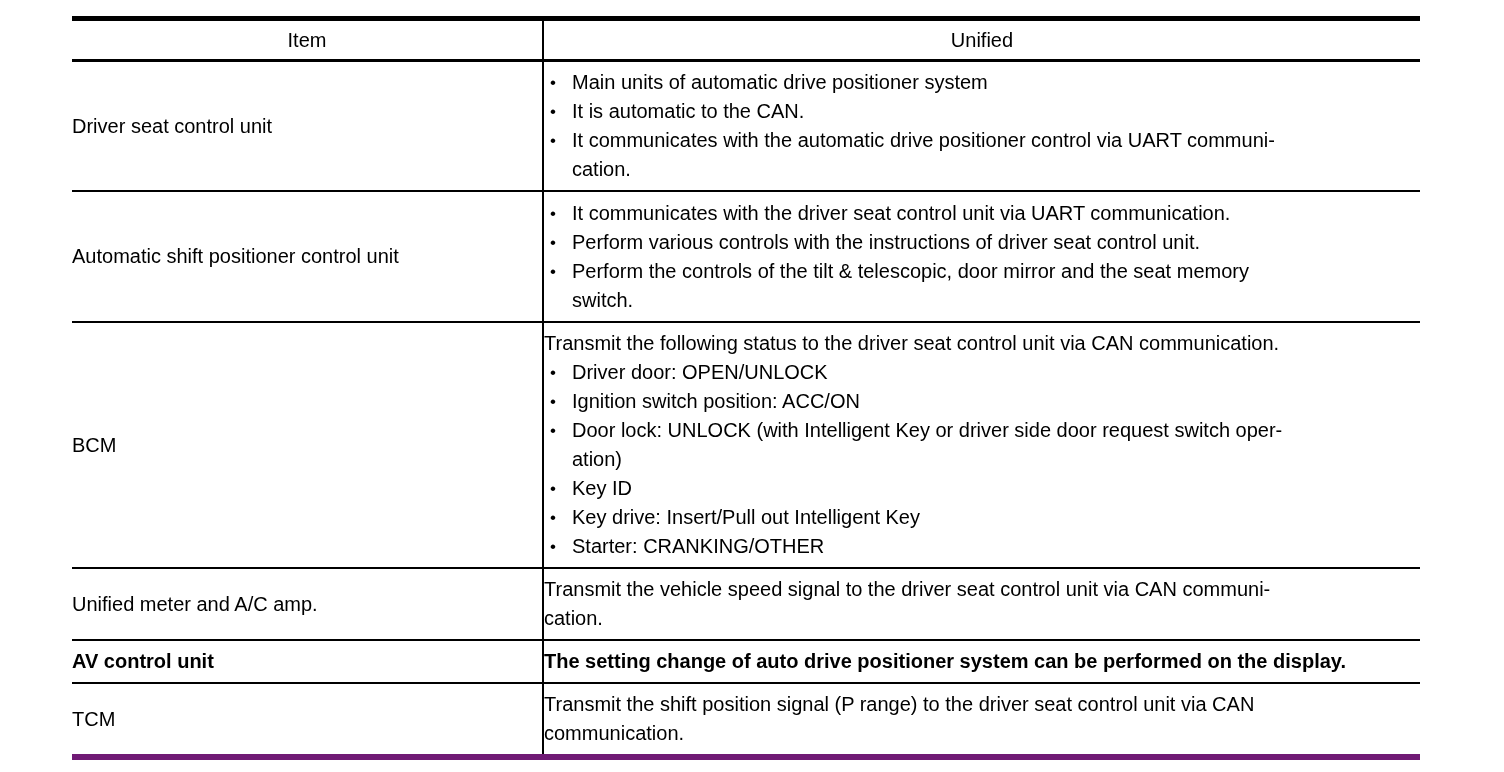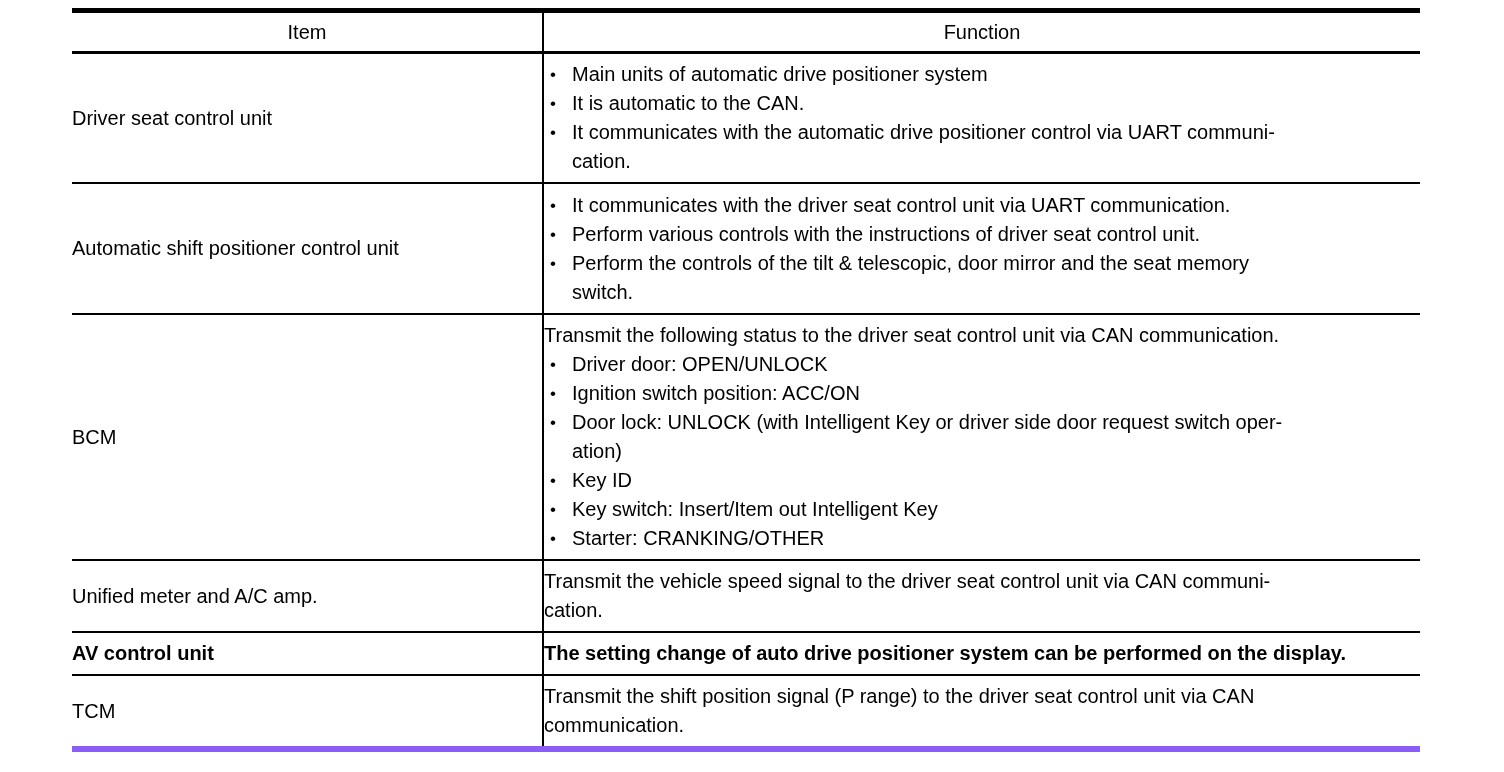--- a/index.html
+++ b/index.html
@@ -11,26 +11,26 @@
     width: 1504px;
     height: 772px;
     position: relative;
     font-family: "Liberation Sans", sans-serif;
     color: #000000;
     overflow: hidden;
   }
   table.func-table {
     position: absolute;
     left: 72px;
-    top: 8px;
+    top: 16px;
     width: 1348px;
     border-collapse: collapse;
     table-layout: fixed;
     border-top: 5px solid #000;
-    border-bottom: 6px solid #8b5cf6;
+    border-bottom: 6px solid #701a75;
     font-size: 20px;
     line-height: 29px;
   }
   table.func-table thead tr { height: 42px; }
   table.func-table th {
     font-weight: normal;
     text-align: center;
     vertical-align: middle;
     border-bottom: 3px solid #000;
     padding: 0;
@@ -75,21 +75,21 @@
 <body>
 
 <table class="func-table">
   <colgroup>
     <col class="item-col">
     <col class="func-col">
   </colgroup>
   <thead>
     <tr>
       <th class="item-head">Item</th>
-      <th>Function</th>
+      <th>Unified</th>
     </tr>
   </thead>
   <tbody>
       <tr>
         <td class="item-cell"><span>Driver seat control unit</span></td>
         <td class="func-cell">
           <div class="bullet-line">
             <span class="bullet-glyph">•</span>
             <span class="bullet-text">Main units of automatic drive positioner system</span>
           </div>
@@ -138,21 +138,21 @@
             <span class="bullet-glyph">•</span>
             <span class="bullet-text">Door lock: UNLOCK (with Intelligent Key or driver side door request switch oper-
 ation)</span>
           </div>
           <div class="bullet-line">
             <span class="bullet-glyph">•</span>
             <span class="bullet-text">Key ID</span>
           </div>
           <div class="bullet-line">
             <span class="bullet-glyph">•</span>
-            <span class="bullet-text">Key switch: Insert/Item out Intelligent Key</span>
+            <span class="bullet-text">Key drive: Insert/Pull out Intelligent Key</span>
           </div>
           <div class="bullet-line">
             <span class="bullet-glyph">•</span>
             <span class="bullet-text">Starter: CRANKING/OTHER</span>
           </div>
         </td>
       </tr>
       <tr>
         <td class="item-cell"><span>Unified meter and A/C amp.</span></td>
         <td class="func-cell">

